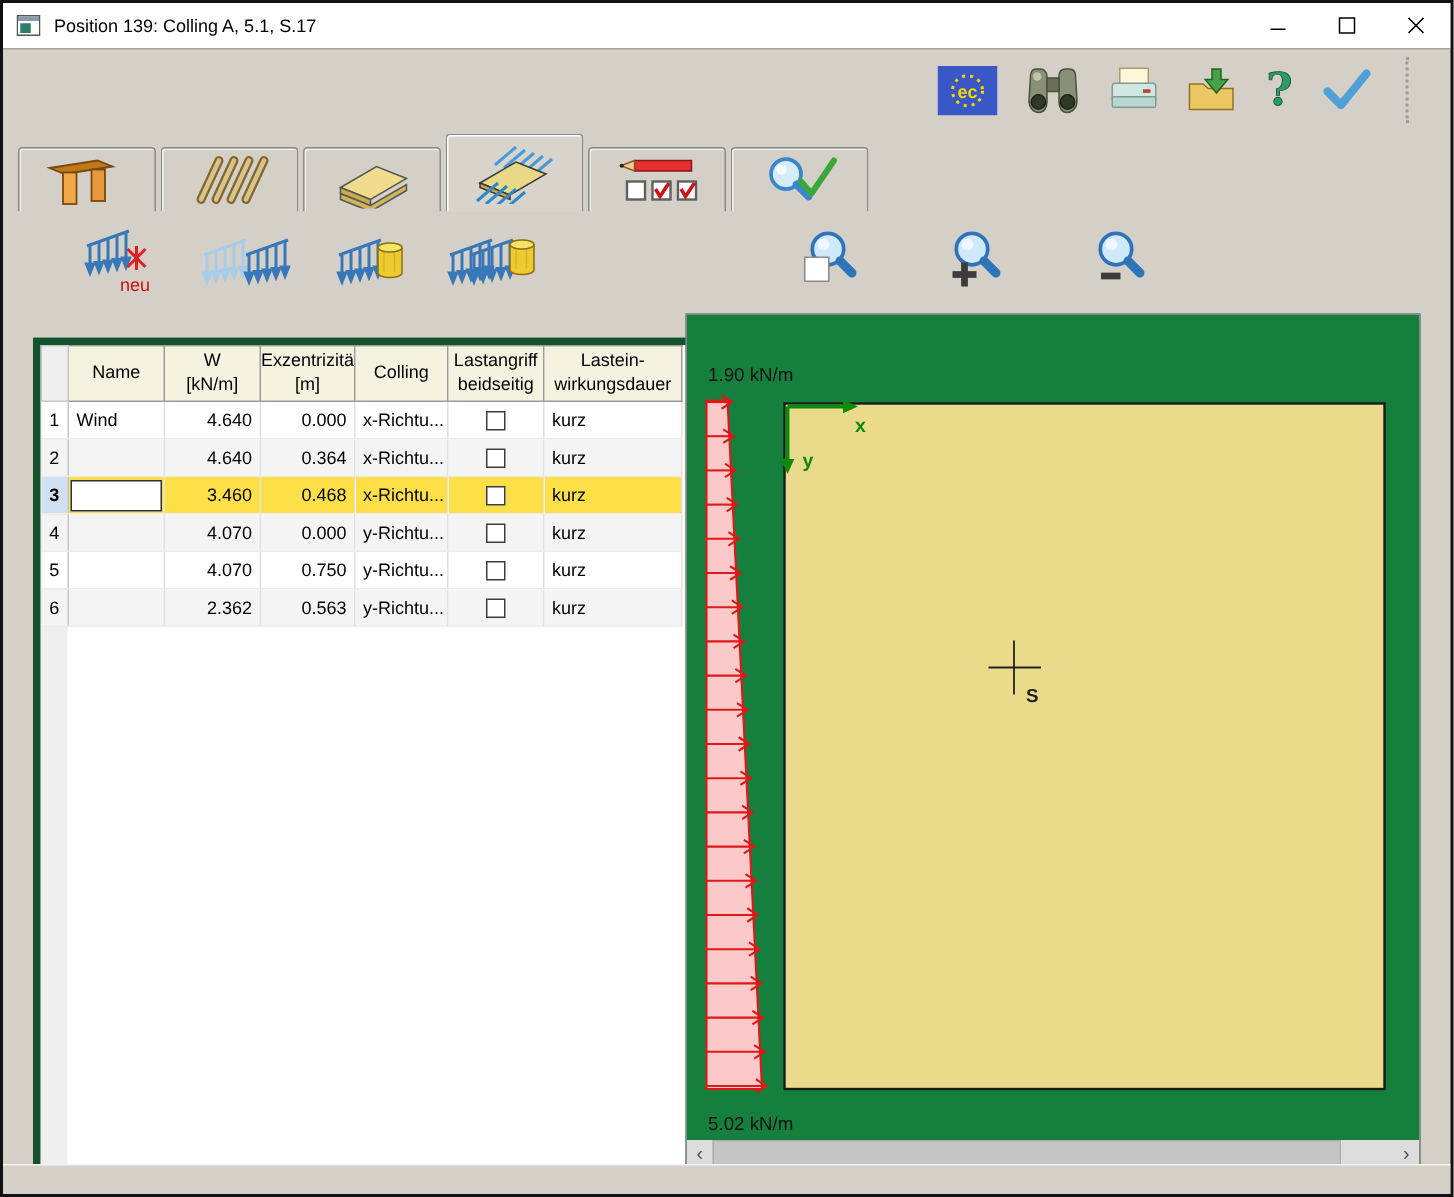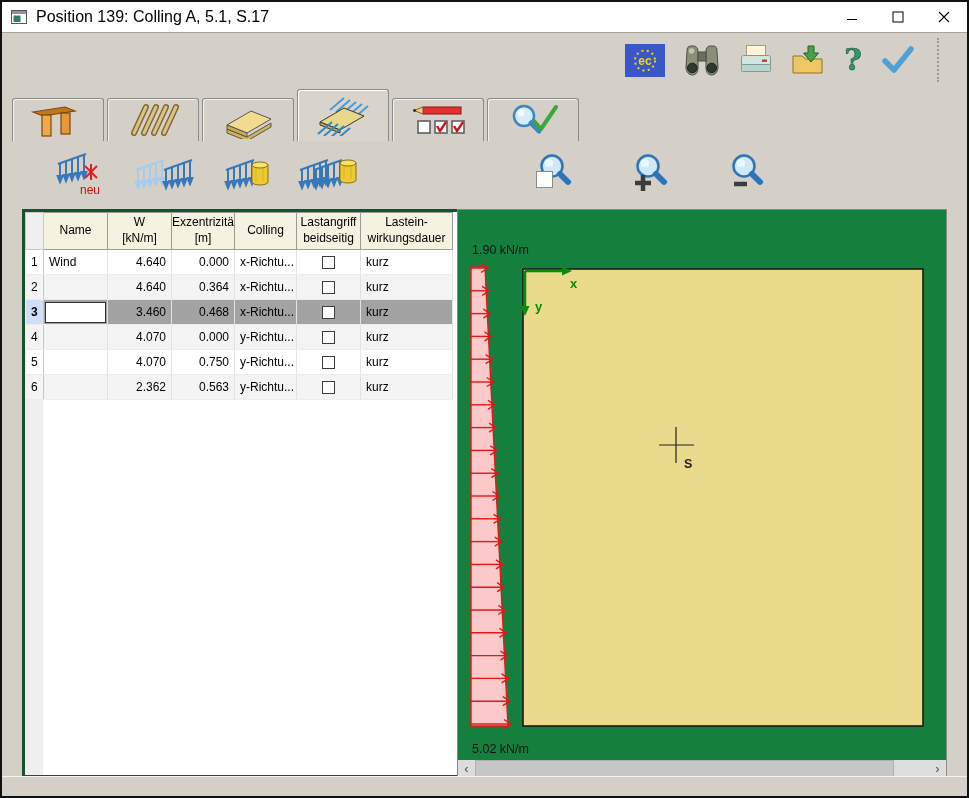--- a/index.html
+++ b/index.html
@@ -4,52 +4,52 @@
 <style>
   html,body{margin:0;padding:0;background:#808080;}
   *{box-sizing:border-box;}
   .window{
     position:relative;width:969px;height:798px;
     background:#d4d0c8;border:2px solid #111;
     font-family:"Liberation Sans",sans-serif;overflow:hidden;
   }
   
   .titlebar{height:30px;background:#fff;display:flex;align-items:center;padding-left:9px;}
-  .titlebar .title{font-size:16px;color:#000;margin-left:9px;}
+  .titlebar .title{font-size:12px;color:#000;margin-left:9px;}
   .win-controls{margin-left:auto;display:flex;height:100%;}
   .win-btn{width:46px;height:100%;display:flex;align-items:center;justify-content:center;}
   
   .toolbar{height:55px;display:flex;align-items:center;justify-content:flex-end;
     padding-right:28px;gap:18px;border-top:1px solid #a8a49c;}
   .tool-btn{display:flex;align-items:center;justify-content:flex-end;}
   .grip{width:0;height:44px;border-left:2px dotted #9a9a9a;margin-left:4px;}
   
   .tabbar{height:54px;display:flex;align-items:flex-end;padding-left:10px;}
   .tab{width:92px;height:43px;margin-right:3px;background:#d4d0c8;
     border:1px solid #8a8a8a;border-bottom:none;border-radius:3px 3px 0 0;
     box-shadow:inset 1px 1px 0 #f4f2ee;
     display:flex;align-items:center;justify-content:center;}
   .tab.active{height:52px;box-shadow:inset 1px 1px 0 #fff;background:#d8d4cc;}
   
   .loadbar{height:63px;display:flex;align-items:center;padding-left:26px;margin-left:28px;}
   .loadbar .lbtn{margin-right:26px;display:flex;align-items:flex-end;}
   .zoomgroup{margin-left:150px;display:flex;gap:34px;align-items:center;}
   
-  .table-wrap{position:absolute;left:20px;top:207px;width:492px;height:569px;
-    background:#fff;border:3px solid #14532d;
+  .table-wrap{position:absolute;left:20px;top:223px;width:492px;height:569px;
+    background:#fff;border:5px solid #14532d;
     box-shadow:inset 18px 0 0 #f0efef;overflow:hidden;}
   table{border-collapse:collapse;table-layout:fixed;width:427px;font-size:12px;color:#000;}
   th{height:37px;background:#f6f2e0;border:1px solid #9c9c94;font-weight:normal;
      white-space:pre-line;line-height:1.3;padding:0;text-align:center;overflow:hidden;}
   th.corner{background:#f0efef;border-color:#c8c8c8;}
   td{height:25px;border-right:1px solid #e2e2e2;border-bottom:1px solid #ececec;
      padding:0 5px;overflow:hidden;white-space:nowrap;background:#fff;}
   td.rownum{text-align:center;padding:0;border-right:1px solid #c6c6c6;}
   tr:nth-child(even) td{background:#f4f4f4;}
-  tr.selected td{background:#a3a3a3;}
+  tr.selected td{background:#fde047;}
   tr.selected td.rownum{background:#cfe0f4;font-weight:bold;}
   td.num{text-align:right;}
   .cb{width:13px;height:13px;border:1px solid #3c3c3c;background:#fff;margin:0 auto;}
   td.name-cell{padding:1px;}
   .name-edit{width:100%;height:21px;border:1px solid #2f2f2f;background:#fff;
      font:12px "Liberation Sans",sans-serif;padding:0 3px;outline:none;border-radius:0;}
   
   .graphics-wrap{position:absolute;left:455px;top:207px;width:490px;height:569px;
     border:1px solid #888;background:#15803d;}
   .gfx-svg{position:absolute;left:0;top:0;}

